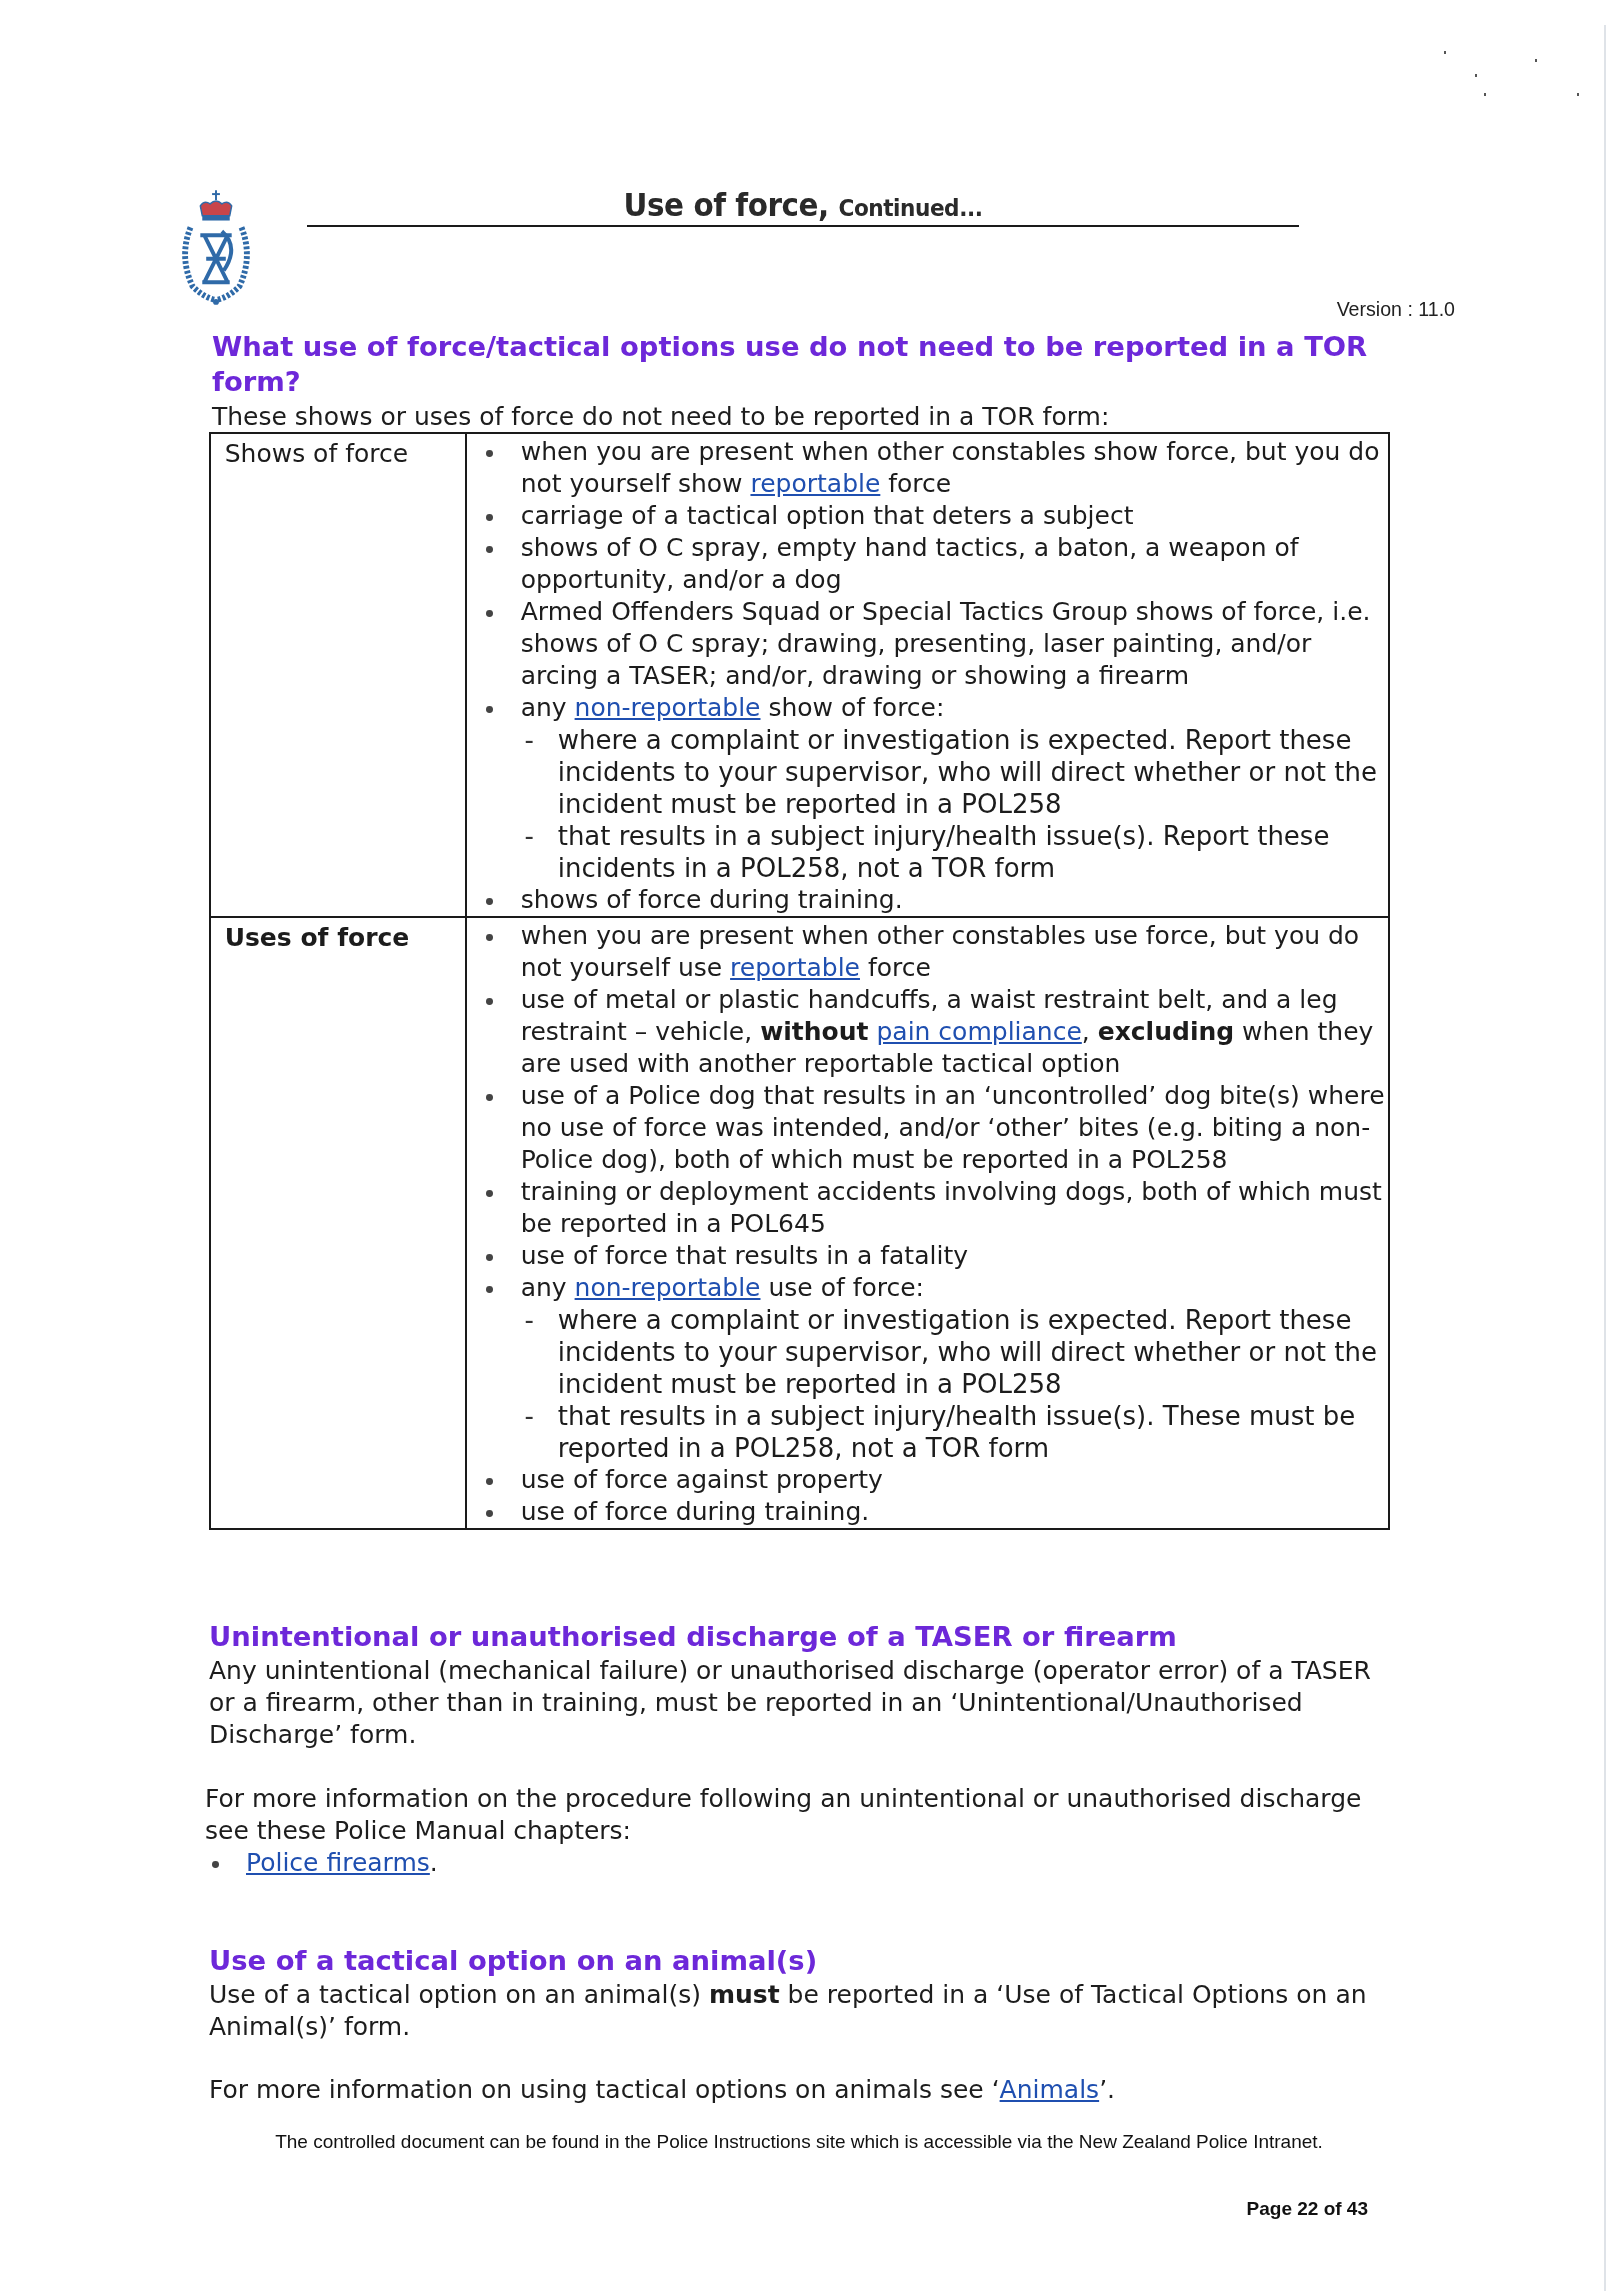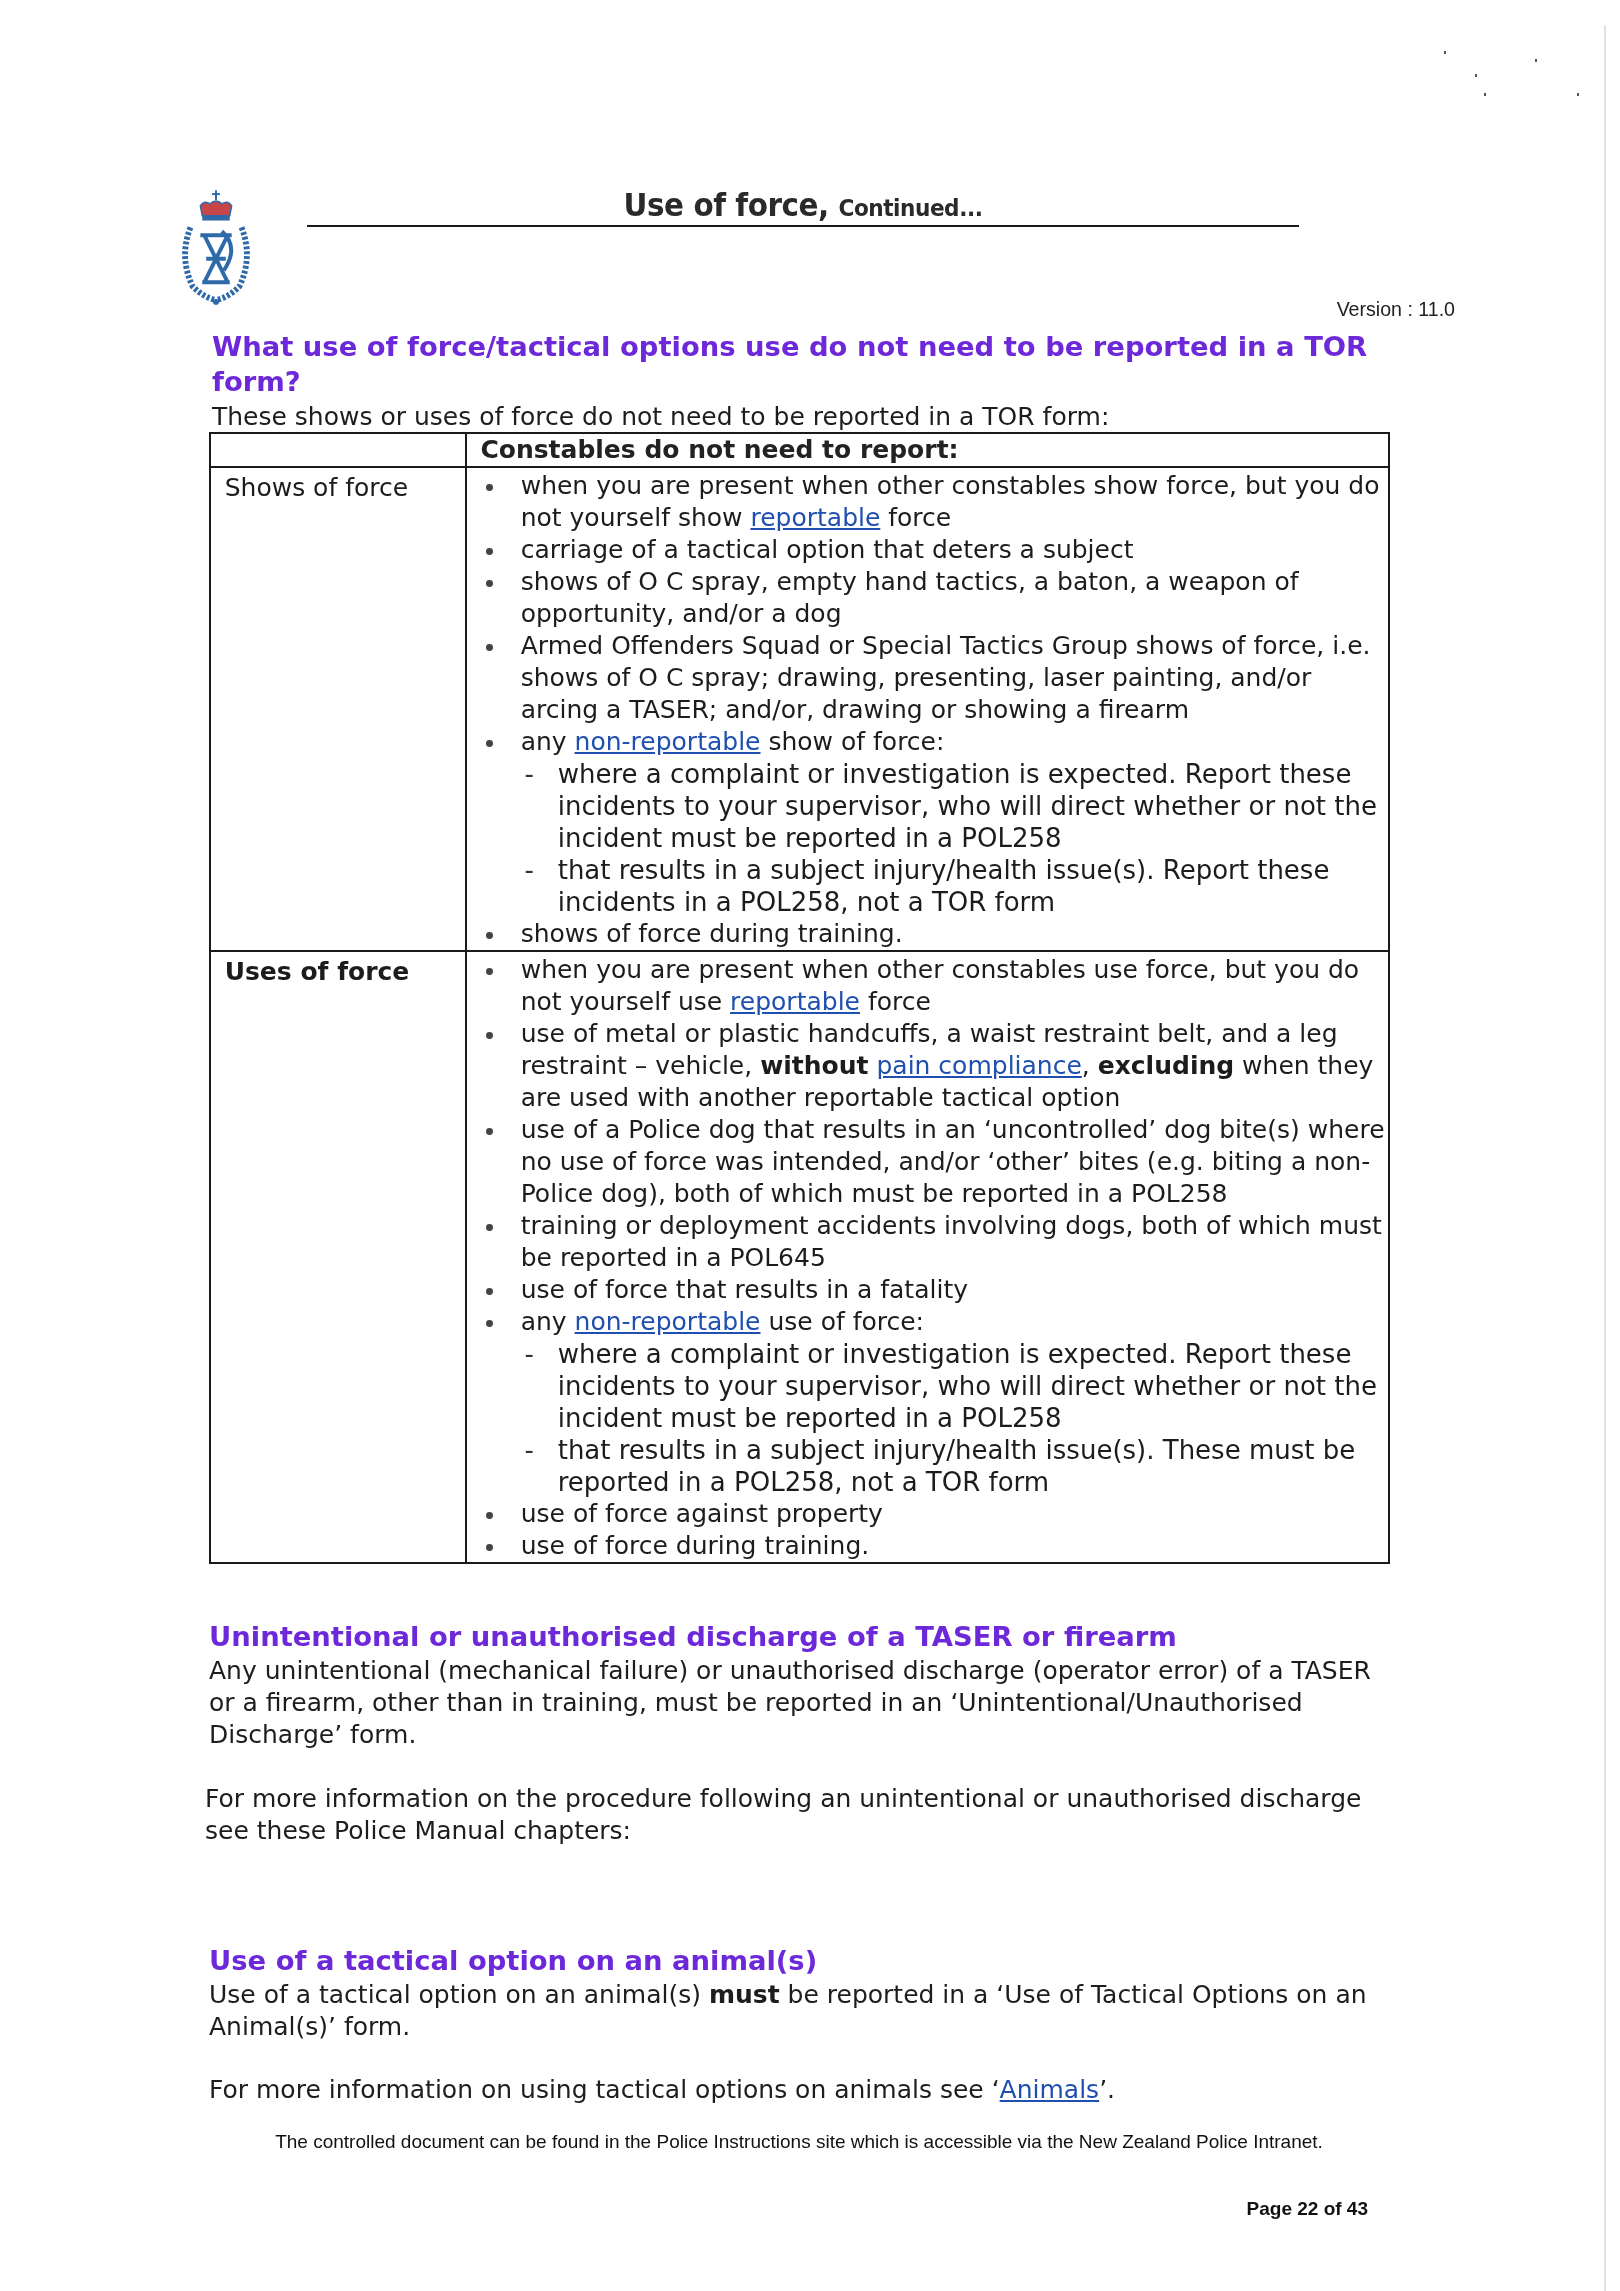--- a/index.html
+++ b/index.html
@@ -66,26 +66,20 @@
 </div>
 <div class="abs title-rule"></div>
 
 <div class="abs version">Version : 11.0</div>
 
 <div class="abs h2" style="left:212px; top:329px; width:1196px;">What use of force/tactical options use do not need to be reported in a TOR form?</div>
 <div class="abs p" style="left:212px; top:401px; width:1196px;">These shows or uses of force do not need to be reported in a TOR form:</div>
 
 <table class="tor">
   <tbody>
-      <tr>
-    <td class="hdr-cell" style="width:253px;"></td>
-    <td class="hdr-cell">
-          <div class="hdr-text">Constables do not need to report:</div>
-        </td>
-  </tr>
   <tr>
     <td class="rowlabel">Shows of force</td>
     <td>
           <ul class="blist" id="list-0">
             <li><span>when you are present when other constables show force, but you do not yourself show </span><a class="link">reportable</a><span> force</span></li>
             <li><span>carriage of a tactical option that deters a subject</span></li>
             <li><span>shows of O C spray, empty hand tactics, a baton, a weapon of opportunity, and/or a dog</span></li>
             <li><span>Armed Offenders Squad or Special Tactics Group shows of force, i.e. shows of O C spray; drawing, presenting, laser painting, and/or arcing a TASER; and/or, drawing or showing a firearm</span></li>
             <li><span>any </span><a class="link">non-reportable</a><span> show of force:</span><ul class="sub">
                 <li>where a complaint or investigation is expected. Report these incidents to your supervisor, who will direct whether or not the incident must be reported in a POL258</li>
@@ -113,20 +107,21 @@
           </ul>
         </td>
   </tr>
 </tbody>
   </table>
 
 <div class="abs h2" style="left:209px; top:1619px; width:1196px;">Unintentional or unauthorised discharge of a TASER or firearm</div>
 <div class="abs p" style="left:209px; top:1655px; width:1176px;">Any unintentional (mechanical failure) or unauthorised discharge (operator error) of a TASER or a firearm, other than in training, must be reported in an ‘Unintentional/Unauthorised Discharge’ form.</div>
 <div class="abs p" style="left:205px; top:1783px; width:1176px;">For more information on the procedure following an unintentional or unauthorised discharge see these Police Manual chapters:</div>
 <ul class="links abs" style="left:209px; top:1847px; width:980px;">
+  <li><a class="link">Police firearms</a><span>.</span></li>
 </ul>
 
 <div class="abs h2" style="left:209px; top:1943px; width:1196px;">Use of a tactical option on an animal(s)</div>
 <div class="abs p" style="left:209px; top:1979px; width:1176px;"><span>Use of a tactical option on an animal(s) </span><b>must</b><span> be reported in a ‘Use of Tactical Options on an Animal(s)’ form.</span></div>
 <div class="abs p" style="left:209px; top:2074px; width:1176px;"><span>For more information on using tactical options on animals see ‘</span><a class="link">Animals</a><span>’.</span></div>
 
 <div class="abs footer" style="left:196px; top:2130px; width:1206px;">
   <div>The controlled document can be found in the Police Instructions site which is accessible via the New Zealand Police Intranet.</div>
 </div>
 <div class="abs footer" style="left:1201px; top:2197px; width:167px; text-align:right;font-weight:bold;">Page 22 of 43</div>

